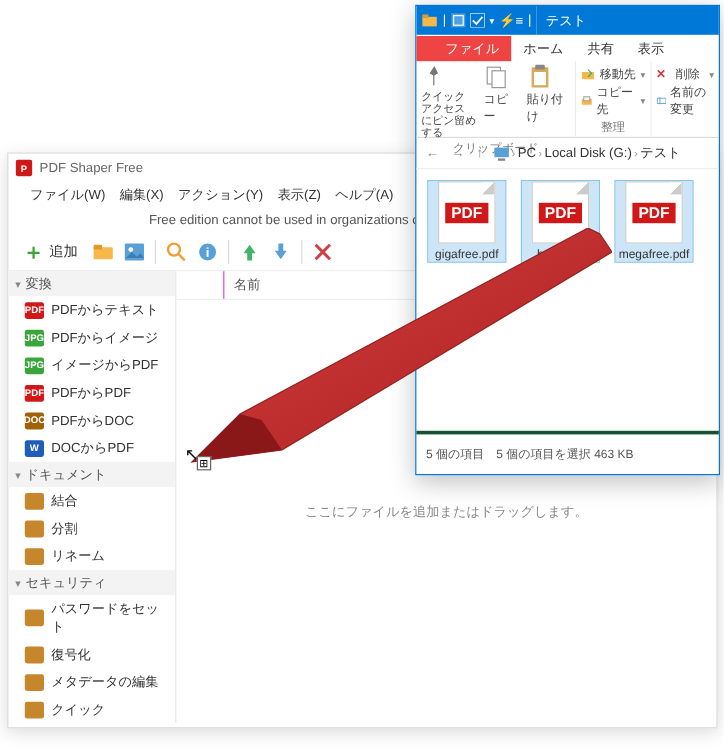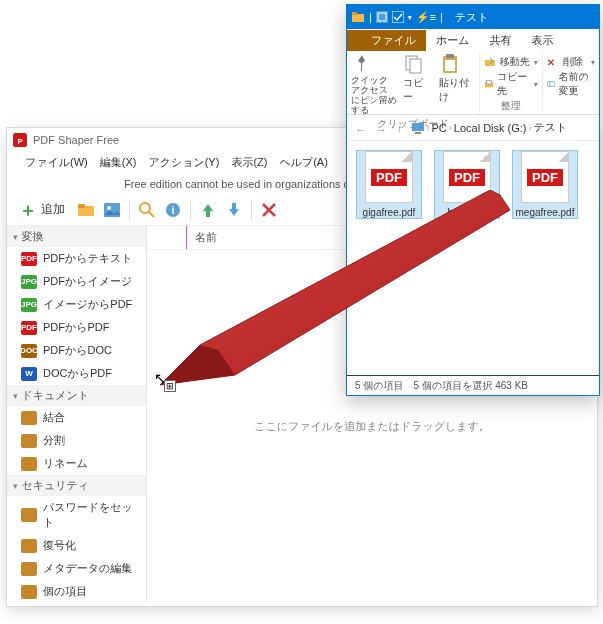--- a/index.html
+++ b/index.html
@@ -27,41 +27,41 @@
 .list-hdr > div { padding: 4px 8px; border-right: 1px solid #d946ef; }
 .drop-area { flex: 1; display: flex; align-items: center; justify-content: center; font-size: 11px; color: #888; position: relative; }
 
 
 .explorer-window { position: absolute; left: 346px; top: 4px; width: 254px; height: 392px; background: #fff; border: 1px solid #0078d7; box-shadow: 0 6px 20px rgba(0,0,0,.25); }
 .exp-titlebar { height: 24px; background: #fff; display: flex; align-items: center; }
 .exp-titlebar .qat { display: flex; align-items: center; height: 100%; padding: 0 4px; gap: 4px; background: #0078d7; color: #fff; font-size: 11px; }
 .exp-titlebar .title { flex: 1; background: #0078d7; color: #fff; font-size: 11px; padding: 0 8px; height: 100%; display: flex; align-items: center; }
 .exp-tabs { height: 22px; display: flex; align-items: flex-end; font-size: 11px; }
 .exp-tab { padding: 3px 10px; color: #333; }
-.exp-tab.file { background: #a16207; color: #fff; padding-left: 24px; }
+.exp-tab.file { background: #ef4444; color: #fff; padding-left: 24px; }
 .exp-ribbon { height: 64px; border-bottom: 1px solid #ddd; display: flex; font-size: 10px; color: #444; }
 .rb-group { border-right: 1px solid #eee; padding: 2px 4px; display: flex; flex-direction: column; justify-content: space-between; }
 .rb-group .rb-row { display: flex; gap: 6px; align-items: flex-start; }
 .rb-big { display: flex; flex-direction: column; gap: 1px; width: 46px; }
 .rb-big .rb-ico { width: 22px; height: 22px; }
 .rb-small-col { display: flex; flex-direction: column; gap: 1px; }
 .rb-small { display: flex; align-items: center; gap: 3px; justify-content: space-between; }
 .rb-small .rb-ico { width: 12px; height: 12px; }
 .rb-label { text-align: center; color: #777; font-size: 10px; padding-top: 1px; }
 .exp-addr { height: 26px; display: flex; align-items: center; padding: 0 6px; gap: 6px; border-bottom: 1px solid #eee; font-size: 11px; color: #333; }
 .exp-addr .nav-btn { color: #888; padding: 0 2px; }
 .exp-addr .crumb { display: flex; align-items: center; gap: 2px; }
 .exp-addr .sep { color: #999; font-size: 9px; }
 .exp-files { display: flex; gap: 14px; padding: 10px 10px; }
 .file-item { width: 64px; display: flex; flex-direction: column; align-items: center; gap: 4px; font-size: 10px; color: #333; position: relative; }
 .file-item.selected { background: #cde6f7; outline: 1px solid #8cc5ec; }
 .pdf-icon { width: 48px; height: 52px; background: #fff; border: 1px solid #ccc; position: relative; display:flex; align-items:center; justify-content:center; }
 .pdf-icon .fold { position: absolute; right: 0; top: 0; width: 10px; height: 10px; background: linear-gradient(135deg, #fff 50%, #ccc 50%); }
 .pdf-icon .band { background: #d01818; color: #fff; font-weight: bold; font-size: 13px; padding: 1px 5px; }
-.exp-status { position: absolute; bottom: 0; left: 0; right: 0; height: 20px; border-top: 1px solid #14532d; font-size: 10px; color: #555; display: flex; align-items: center; padding: 0 8px; gap: 10px; }
+.exp-status { position: absolute; bottom: 0; left: 0; right: 0; height: 36px; border-top: 3px solid #14532d; font-size: 10px; color: #555; display: flex; align-items: center; padding: 0 8px; gap: 10px; }
 
 
 .arrow-wrap { position: absolute; left: 140px; top: 190px; width: 370px; height: 200px; pointer-events: none; }
 
 
 .drag-cursor { position: absolute; left: 154px; top: 370px; font-size: 14px; color: #000; pointer-events:none; }
 .drag-cursor .mini { font-size: 9px; border:1px solid #666; padding:0 1px; background:#fff; position:absolute; left:10px; top:10px;}
 </style>
 </head>
 <body>
@@ -166,21 +166,21 @@
         <div class="sb-item">
           <span class="sb-ico" style="background: rgb(198, 135, 44);"></span>
           <span>復号化</span>
         </div>
         <div class="sb-item">
           <span class="sb-ico" style="background: rgb(198, 135, 44);"></span>
           <span>メタデータの編集</span>
         </div>
         <div class="sb-item">
           <span class="sb-ico" style="background: rgb(198, 135, 44);"></span>
-          <span>個の項目</span>
+          <span>クイック</span>
         </div>
       </div>
     <div class="main-area">
       <div class="list-hdr">
         <div style="width:40px"></div>
         <div style="flex:1">名前</div>
         <div style="width:80px">タイプ</div>
         <div style="width:60px">サイズ</div>
       </div>
       <div class="drop-area">

